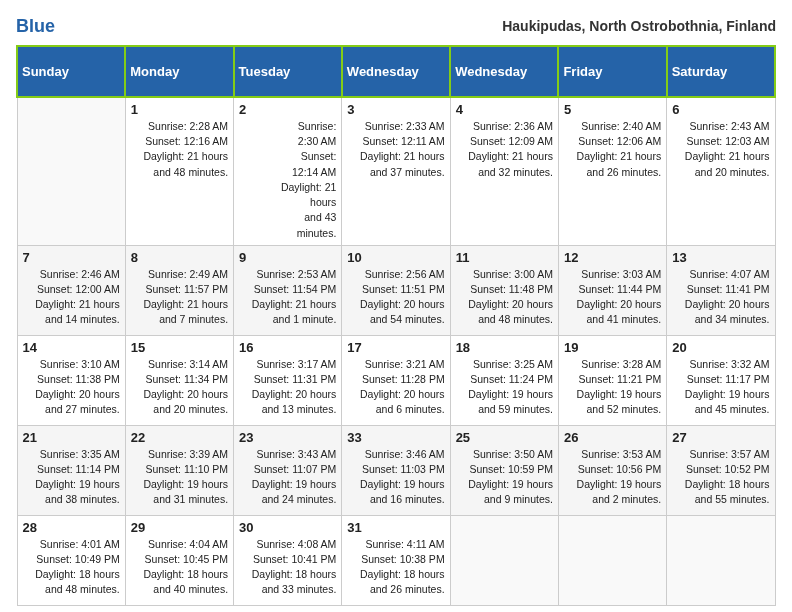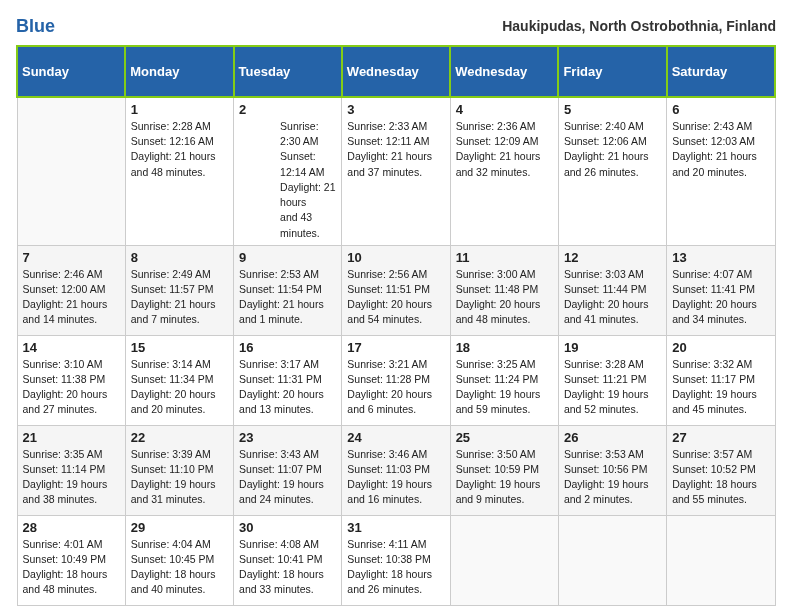--- a/index.html
+++ b/index.html
@@ -49,21 +49,21 @@
     }
     tbody tr:nth-child(odd) td { background: #fff; }
     tbody tr:nth-child(even) td { background: #f5f5f5; }
     .day-number {
       font-size: 13px;
       font-weight: bold;
       color: #222;
       display: block;
       margin-bottom: 2px;
     }
-    .cell-text { line-height: 1.45; }
+    .cell-text { line-height: 1.45; text-align: right; }
     .empty-cell { background: #f9f9f9 !important; }
   </style>
 </head>
 <body>
 
 <div class="header-area">
   <div class="logo">
     <div style="display:flex;flex-direction:column;align-items:flex-start;">
       <span class="logo-text-blue">Blue</span>
     </div>
@@ -249,21 +249,21 @@
 and 31 minutes.</div>
         </td>
         <td>
           <span class="day-number">23</span>
           <div class="cell-text" style="white-space: pre-line;">Sunrise: 3:43 AM
 Sunset: 11:07 PM
 Daylight: 19 hours
 and 24 minutes.</div>
         </td>
         <td>
-          <span class="day-number">24</span>
+          <span class="day-number">33</span>
           <div class="cell-text" style="white-space: pre-line;">Sunrise: 3:46 AM
 Sunset: 11:03 PM
 Daylight: 19 hours
 and 16 minutes.</div>
         </td>
         <td>
           <span class="day-number">25</span>
           <div class="cell-text" style="white-space: pre-line;">Sunrise: 3:50 AM
 Sunset: 10:59 PM
 Daylight: 19 hours

